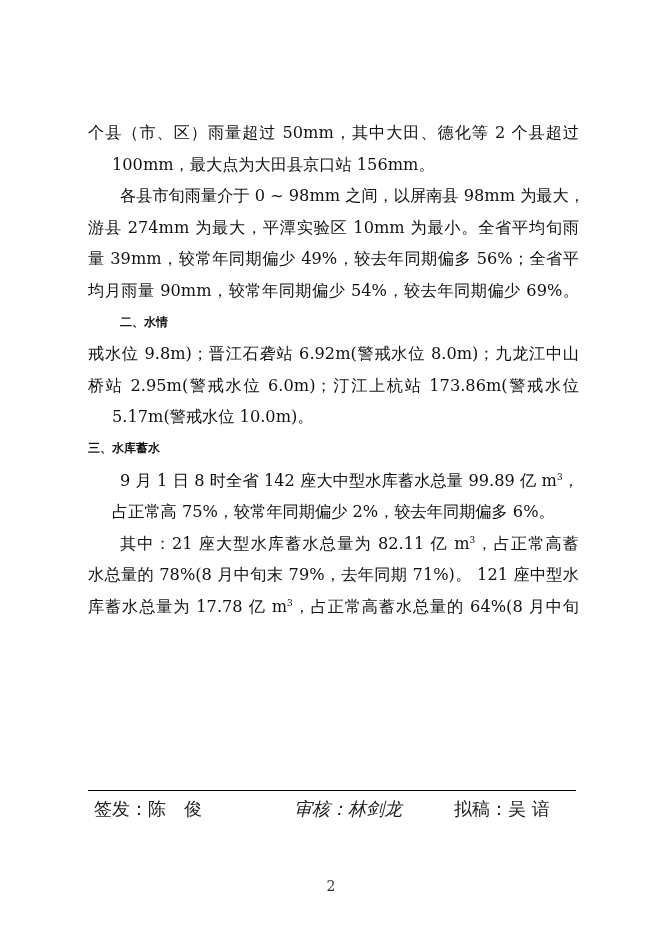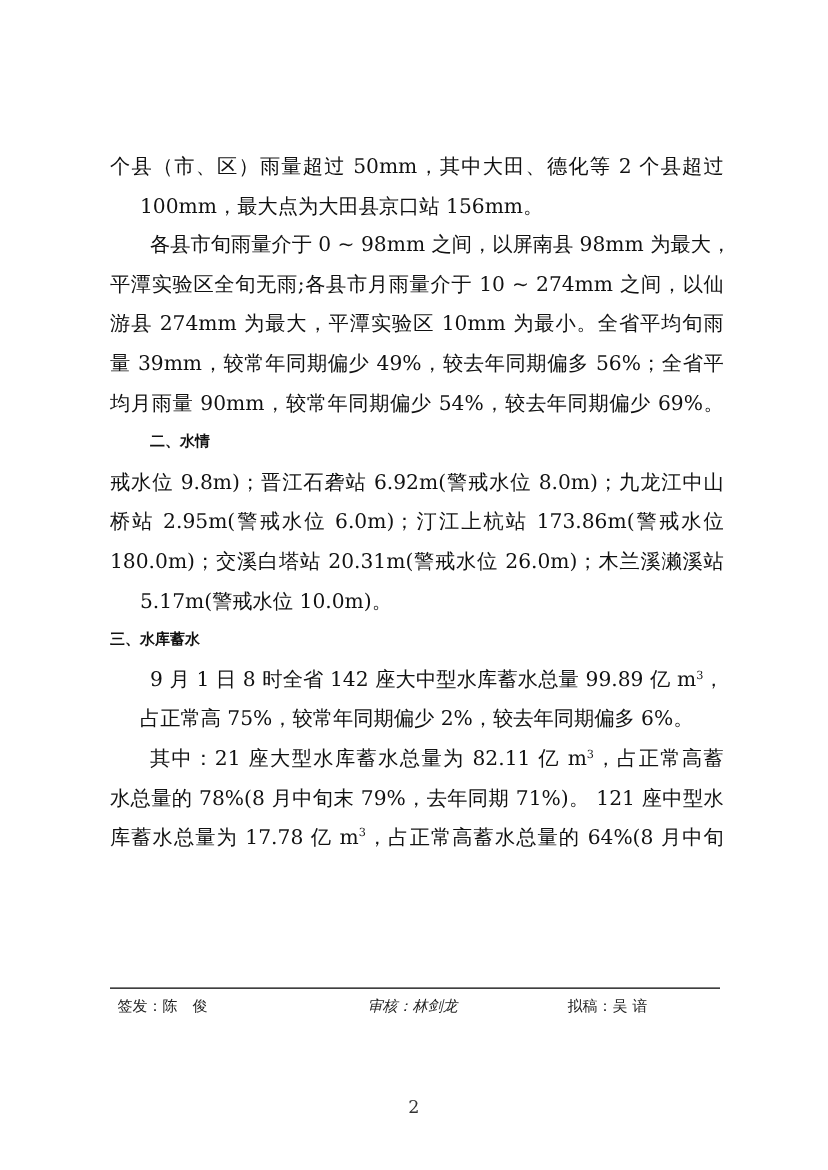--- a/index.html
+++ b/index.html
@@ -7,40 +7,38 @@
          font-family: "DejaVu Serif", "Liberation Serif", serif; color: #111; }
   .page { position: absolute; left: 88px; top: 117px; width: 491px; }
   .line { height: 31.6px; line-height: 31.6px; font-size: 16.2px; white-space: nowrap;
           text-align: justify; text-align-last: justify; letter-spacing: 0; }
   .line.last { text-align-last: left; margin-left: 24px; }
   .indent { padding-left: 32px; }
   .heading { font-family: "DejaVu Sans", "Liberation Sans", sans-serif; font-weight: bold; font-size: 12px; text-align-last: left; }
   .heading.indent { padding-left: 32px; }
   sup { font-size: 9px; line-height: 0; vertical-align: 6px; }
   .rule { position: absolute; left: 88px; top: 790px; width: 488px; height: 0; border-top: 1.5px solid #000; }
-  .sign-row { position: absolute; top: 797px; left: 94px; width: 470px; height: 24px; font-family: "DejaVu Sans", "Liberation Sans", sans-serif; font-size: 12px; color: #222; }
+  .sign-row { position: absolute; top: 797px; left: 94px; width: 470px; height: 24px; font-family: "DejaVu Sans", "Liberation Sans", sans-serif; font-size: 18px; color: #222; }
   .sign { position: absolute; top: 0; white-space: pre; }
   .page-num { position: absolute; top: 878px; left: 0; width: 662px; text-align: center; font-size: 14px; color: #333; }
 </style>
 </head>
 <body>
 
 <div class="page">
   <div class="line">个县（市、区）雨量超过 50mm，其中大田、德化等 2 个县超过</div>
   <div class="line last">100mm，最大点为大田县京口站 156mm。</div>
   <div class="line indent">各县市旬雨量介于 0 ~ 98mm 之间，以屏南县 98mm 为最大，</div>
-  <div class="line">平潭实验区全旬无雨;各县市月雨量介于 10 ~ 274mm 之间，以仙</div>
   <div class="line">游县 274mm 为最大，平潭实验区 10mm 为最小。全省平均旬雨</div>
   <div class="line">量 39mm，较常年同期偏少 49%，较去年同期偏多 56%；全省平</div>
   <div class="line">均月雨量 90mm，较常年同期偏少 54%，较去年同期偏少 69%。</div>
 
   <div class="line heading indent">二、水情</div>
   <div class="line">戒水位 9.8m)；晋江石砻站 6.92m(警戒水位 8.0m)；九龙江中山</div>
   <div class="line">桥站 2.95m(警戒水位 6.0m)；汀江上杭站 173.86m(警戒水位</div>
-  <div class="line">180.0m)；交溪白塔站 20.31m(警戒水位 26.0m)；木兰溪濑溪站</div>
   <div class="line last">5.17m(警戒水位 10.0m)。</div>
 
   <div class="line heading">三、水库蓄水</div>
   <div class="line indent"><span>9 月 1 日 8 时全省 142 座大中型水库蓄水总量 99.89 亿 m</span><sup>3</sup><span>，</span></div>
   <div class="line last">占正常高 75%，较常年同期偏少 2%，较去年同期偏多 6%。</div>
   <div class="line indent"><span>其中：21 座大型水库蓄水总量为 82.11 亿 m</span><sup>3</sup><span>，占正常高蓄</span></div>
   <div class="line">水总量的 78%(8 月中旬末 79%，去年同期 71%)。 121 座中型水</div>
   <div class="line"><span>库蓄水总量为 17.78 亿 m</span><sup>3</sup><span>，占正常高蓄水总量的 64%(8 月中旬</span></div>
 </div>
 

